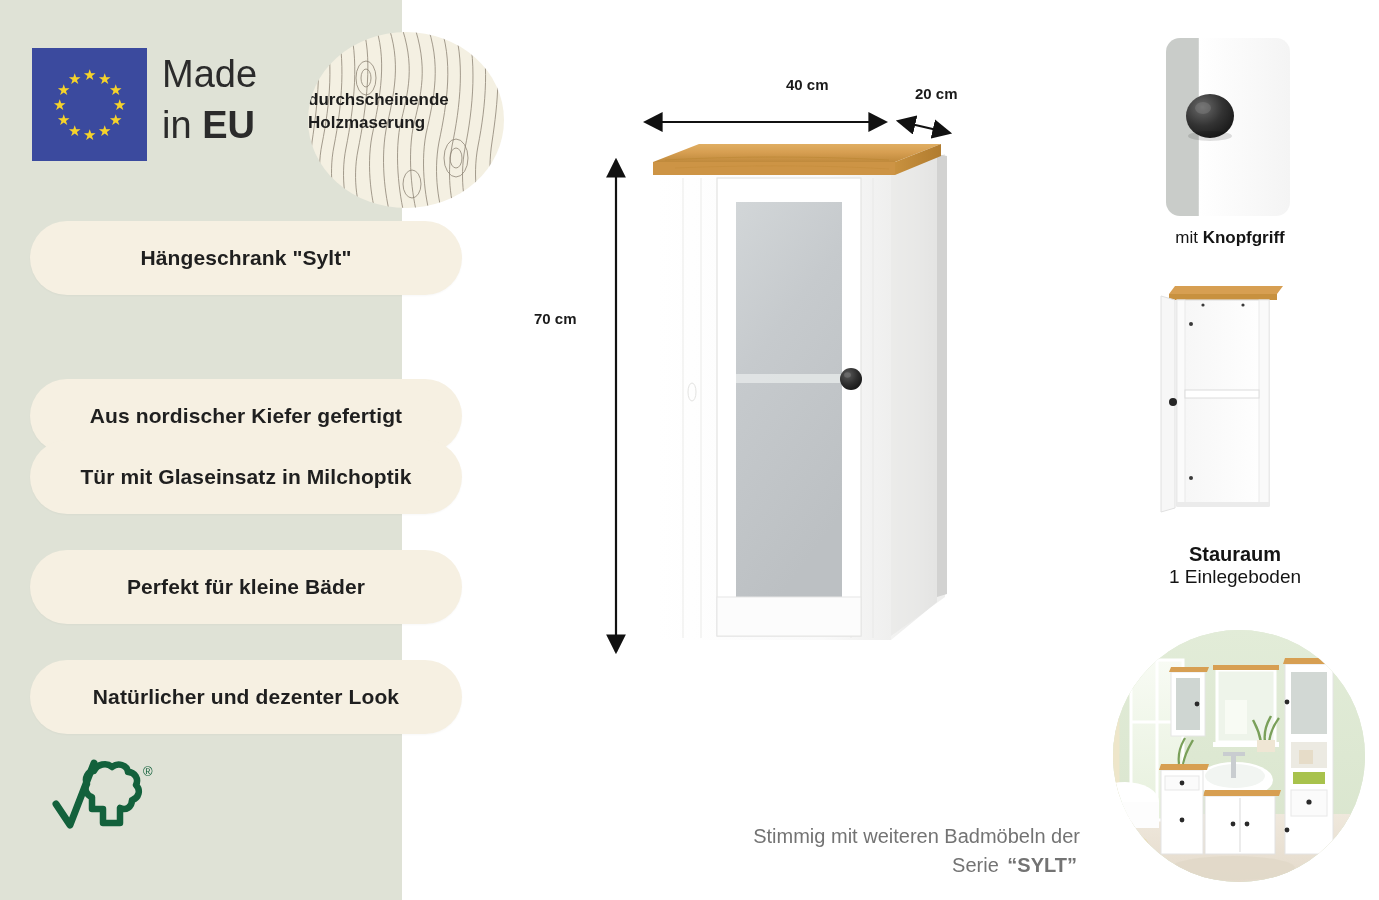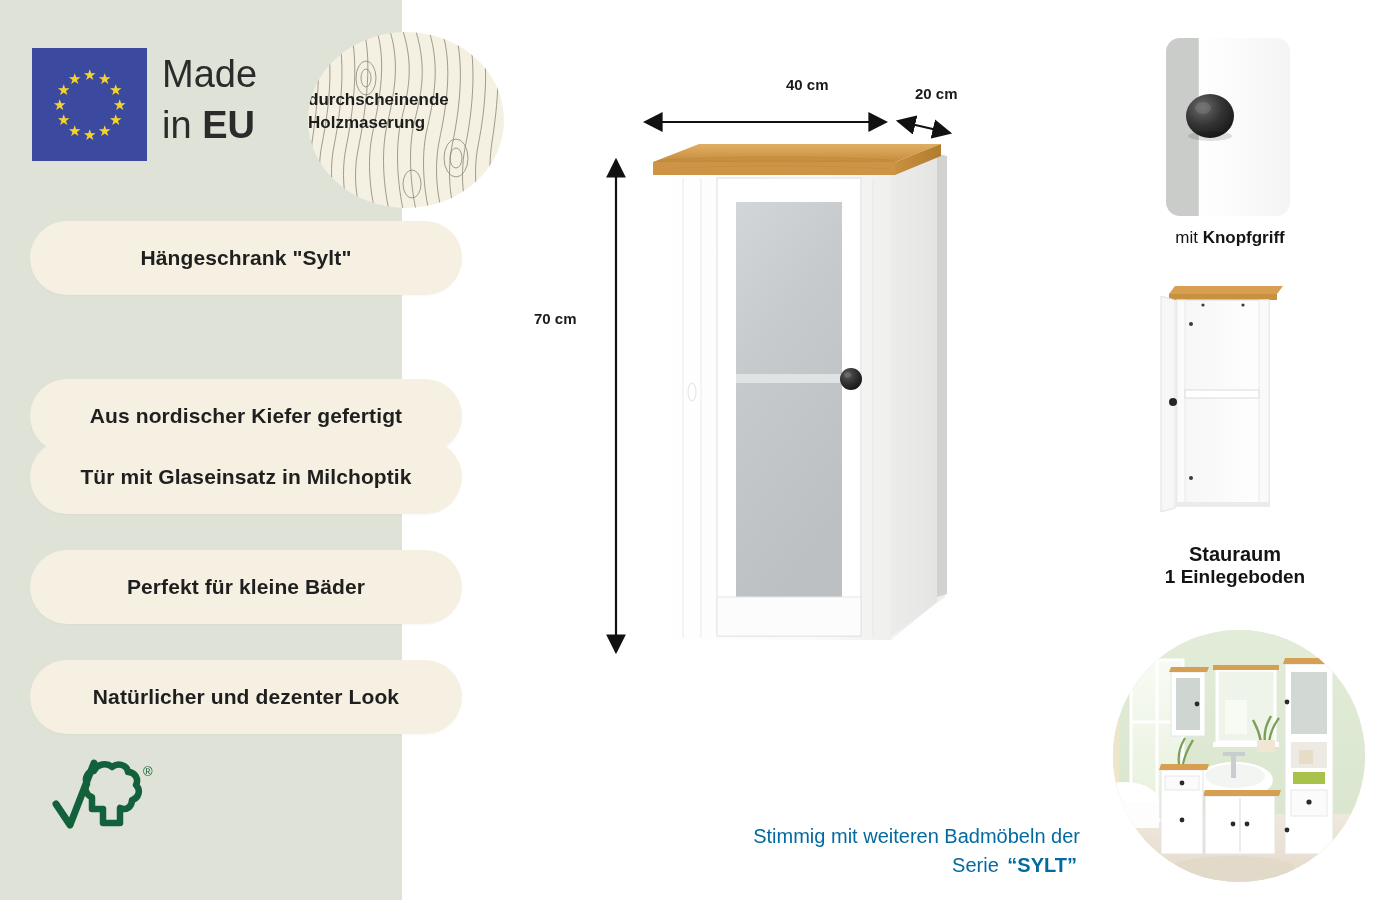--- a/index.html
+++ b/index.html
@@ -96,27 +96,27 @@
   .knob-caption b{font-weight:700;}
 
   
   .open-cab{position:absolute;left:1155px;top:282px;width:150px;height:250px;}
   .stauraum-title{
     position:absolute;left:1145px;top:543px;width:180px;text-align:center;
     font-size:20px;font-weight:700;color:#141414;
   }
   .stauraum-sub{
     position:absolute;left:1135px;top:566px;width:200px;text-align:center;
-    font-size:19px;font-weight:700;color:#141414;
+    font-size:19px;font-weight:400;color:#141414;
   }
 
   
   .series-cap{
     position:absolute;left:700px;top:822px;width:380px;
-    text-align:right;font-size:20px;color:#0369a1;line-height:29px;
+    text-align:right;font-size:20px;color:#737373;line-height:29px;
   }
   .series-hl{
     position:relative;display:inline-block;font-weight:700;
     padding:0 3px;
     text-align:center;
   }
   .series-hl::before{
     content:"";position:absolute;left:-4px;top:2px;right:-6px;bottom:-8px;
     background:#dfe2c6;opacity:.85;z-index:-1;
     border-radius:3px 8px 4px 9px;

